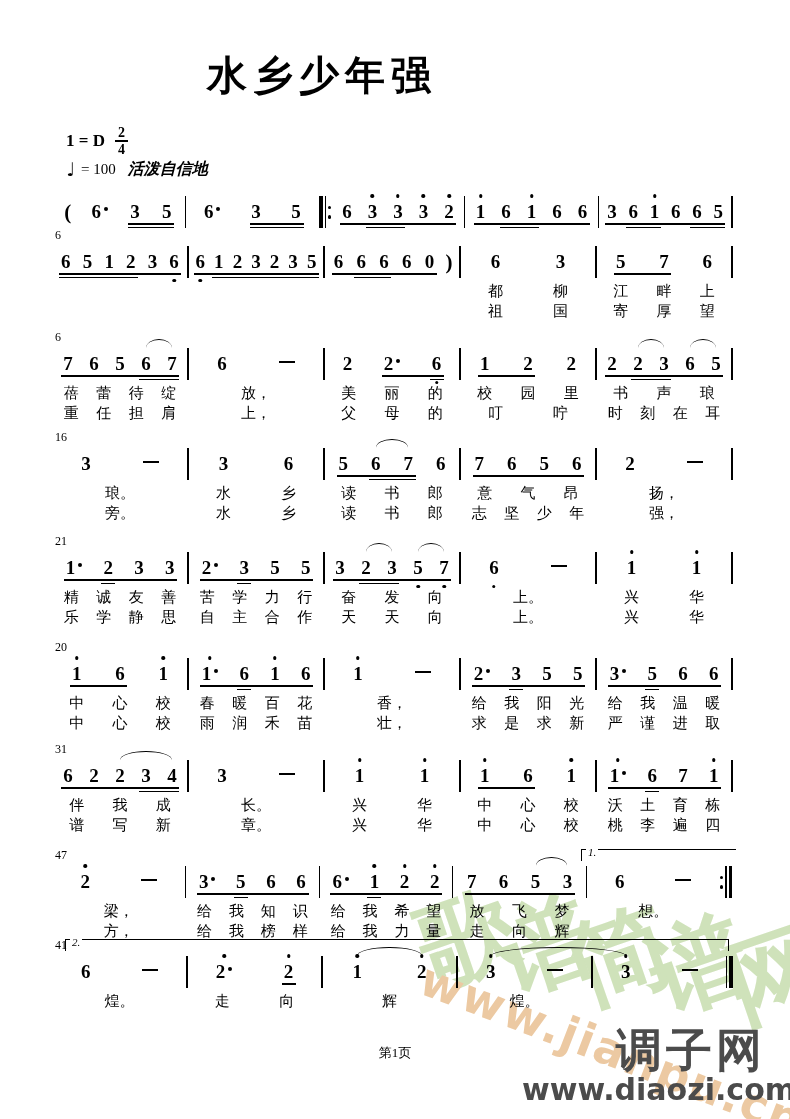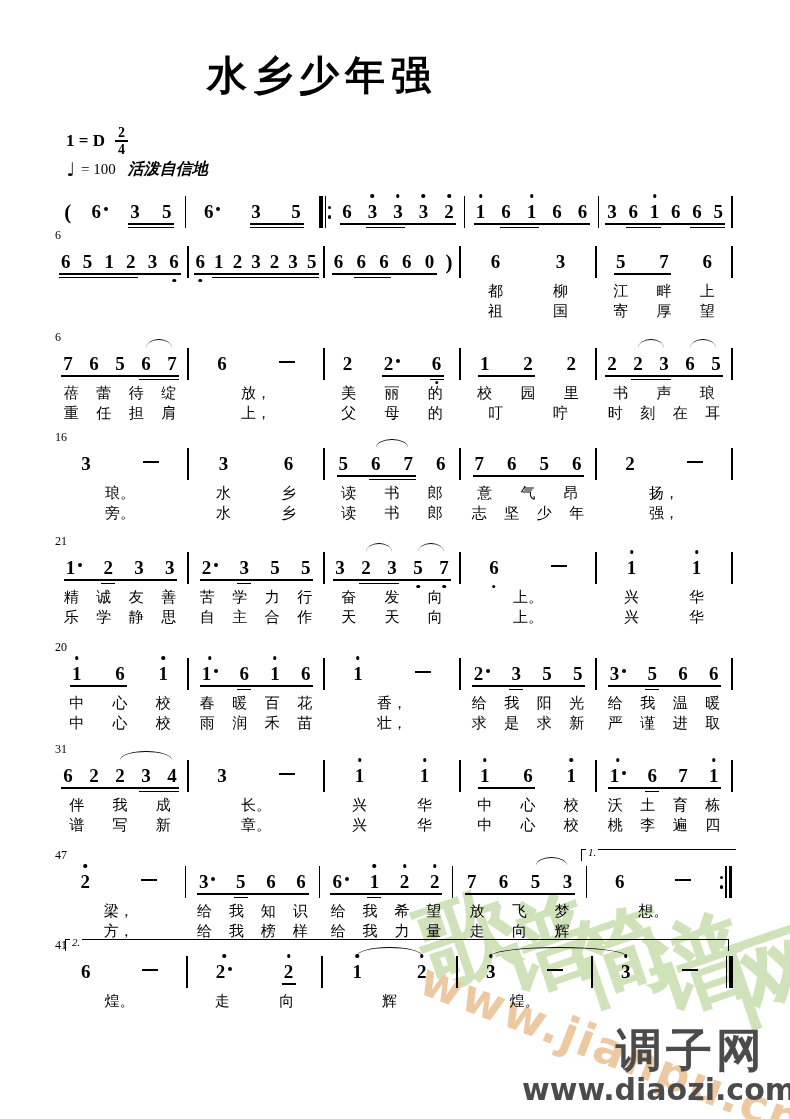--- a/index.html
+++ b/index.html
@@ -1007,19 +1007,20 @@
           <div class="lspace" style="width: 11px;"></div>
         </div>
         <div class="slur" style="left: 302.25px; width: 64.5px; top: 11px;"></div>
         <div class="slur" style="left: 435.625px; width: 135px; top: 11px;"></div>
         <div class="volta" style="border-right: 1.3px solid rgb(0, 0, 0); width: 662px; left: 10px; top: 3px; border-left: 1.3px solid rgb(0, 0, 0);">
           <div class="vlbl">2.</div>
         </div>
       </div>
     </div>
 
+  <div class="pageno">第1页</div>
 
   <div class="wm-site" style="color: rgb(75, 75, 75);">
     <div class="nm">调子网</div>
     <div class="url">www.diaozi.com</div>
   </div>
 
 </div>
 
 </body></html>

